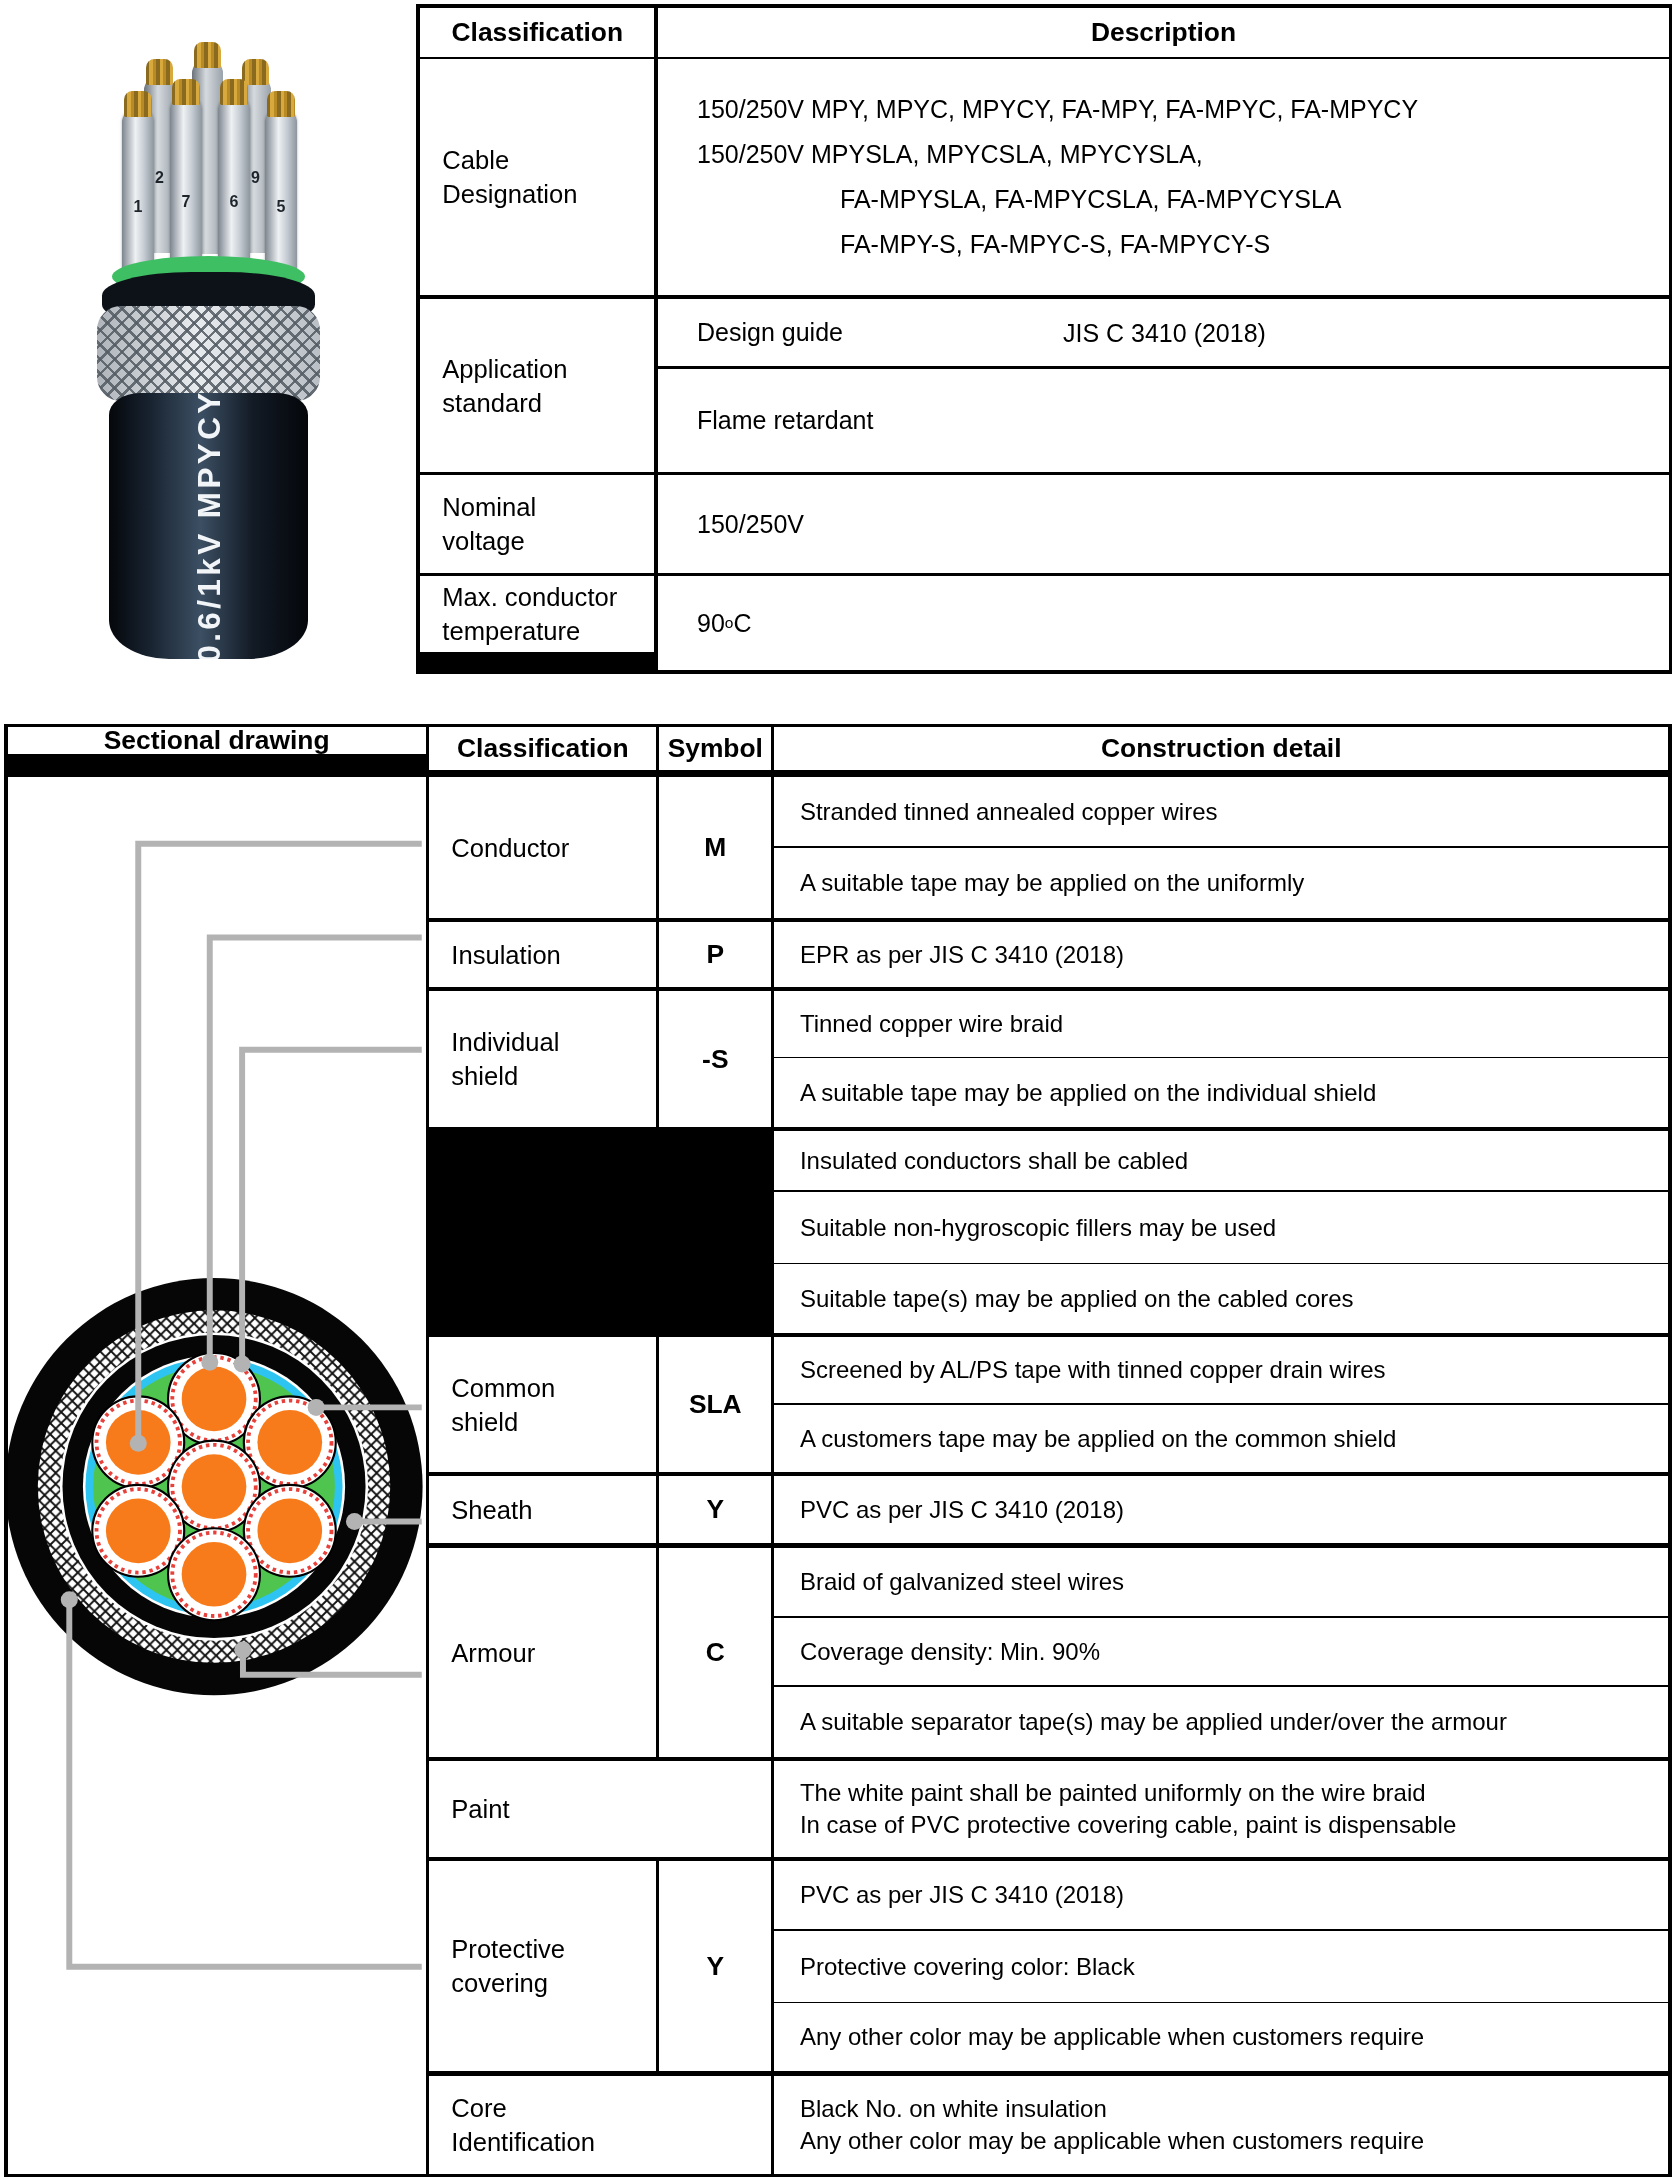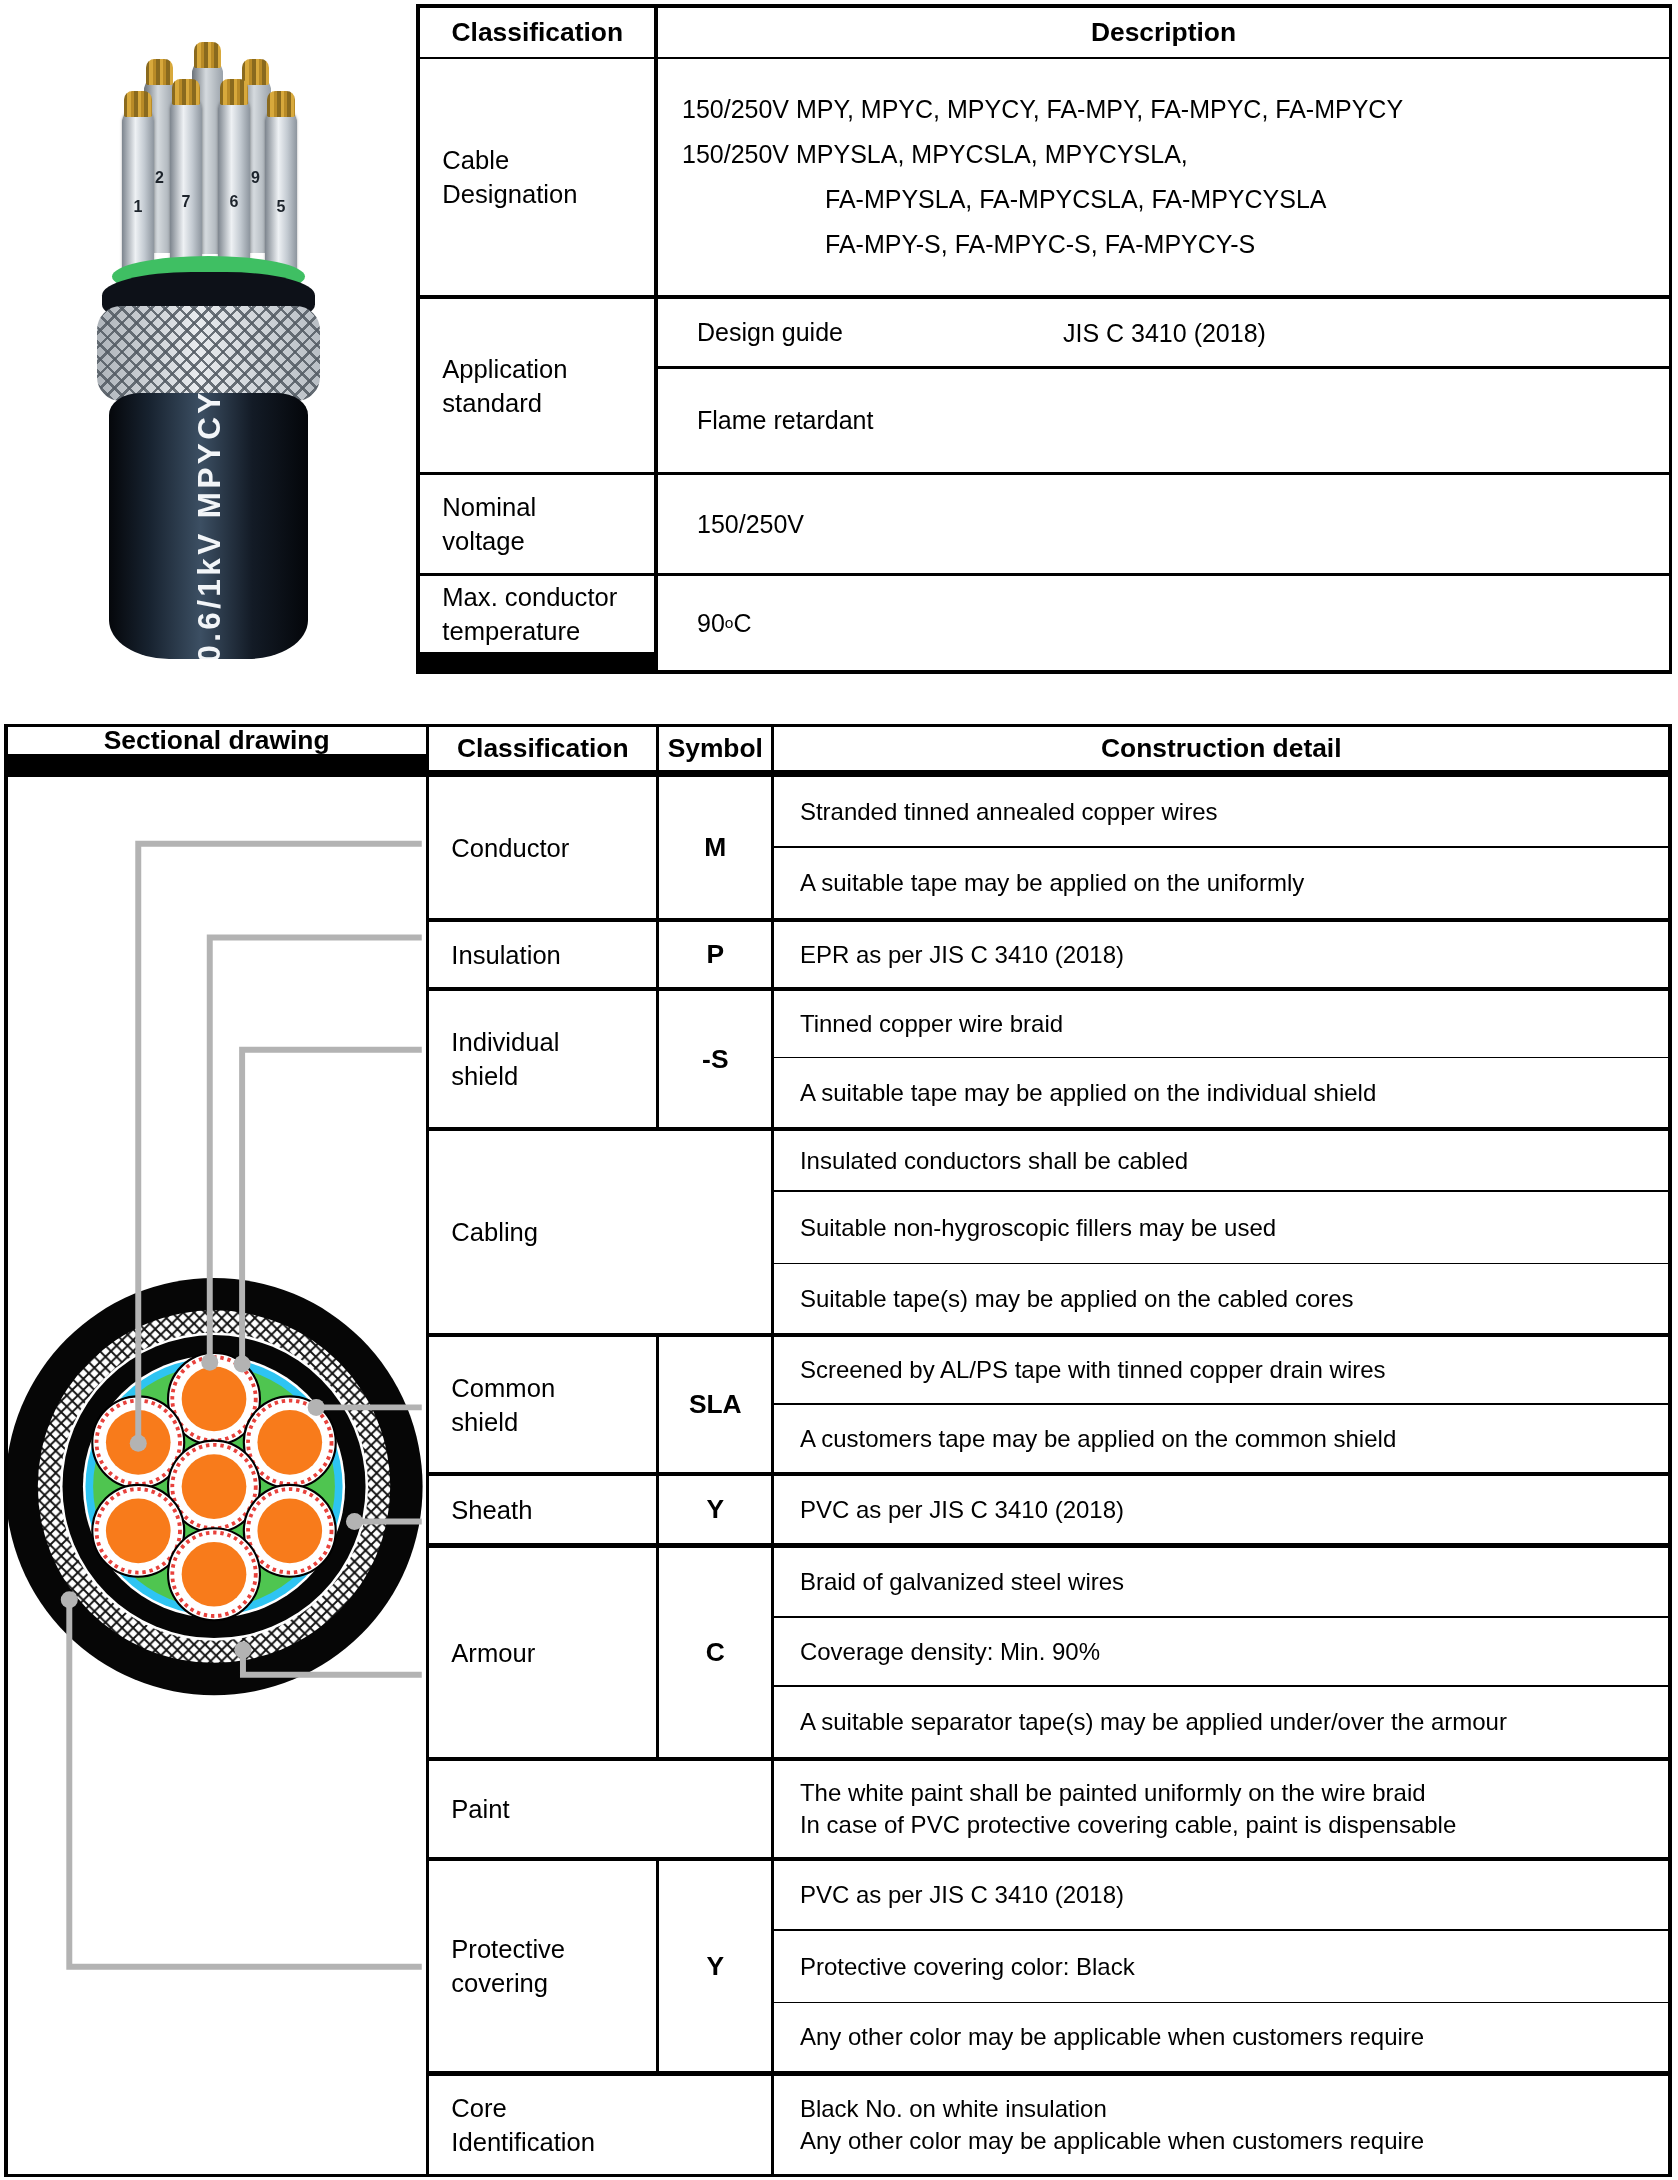--- a/index.html
+++ b/index.html
@@ -4,21 +4,21 @@
 <style>
   html,body{margin:0;padding:0;background:#fff;}
   #page{position:relative;width:1678px;height:2181px;background:#fff;overflow:hidden;
         font-family:"Liberation Sans","DejaVu Sans",sans-serif;color:#000;}
   .tbl{position:absolute;background:#000;}
   .cell{position:absolute;background:#fff;display:flex;align-items:center;box-sizing:border-box;}
   .hdr{justify-content:center;font-weight:bold;font-size:26.4px;}
   .lbl{padding-left:22px;font-size:25.6px;line-height:34px;white-space:pre-line;}
   .det{padding-left:25.6px;font-size:24px;line-height:32px;white-space:pre-line;}
   .sym{justify-content:center;font-weight:bold;font-size:26.4px;}
-  .desig{flex-direction:column;justify-content:center;align-items:stretch;padding-left:24px;font-size:25px;}
+  .desig{flex-direction:column;justify-content:center;align-items:stretch;padding-left:39px;font-size:25px;}
   .desig .des-line{height:45px;line-height:45px;white-space:pre;}
   .desig .indent{padding-left:143px;}
   .asrow{font-size:25px;}
   .asrow .as-label{width:366px;padding-left:39px;flex:0 0 auto;}
   .asrow .as-value{white-space:pre-line;line-height:34px;}
   .plainval{padding-left:39px;font-size:25px;}
   sup{font-size:0.62em;vertical-align:super;}
   
   #photo{position:absolute;left:78px;top:49px;width:261px;height:612px;}
   .wire{position:absolute;border-radius:12px 12px 5.1px 5.1px;}
@@ -211,21 +211,20 @@
     <div class="cell lbl" style="left:425px;top:198px;width:227px;height:65px;">Insulation</div>
     <div class="cell sym" style="left:655px;top:198px;width:112px;height:65px;">P</div>
     <div class="cell det" style="left:770px;top:198px;width:894px;height:65px;">EPR as per JIS C 3410 (2018)</div>
 
     <div class="cell lbl" style="left:425px;top:267px;width:227px;height:136px;">Individual
 shield</div>
     <div class="cell sym" style="left:655px;top:267px;width:112px;height:136px;">-S</div>
     <div class="cell det" style="left:770px;top:267px;width:894px;height:66px;">Tinned copper wire braid</div>
     <div class="cell det" style="left:770px;top:334px;width:894px;height:69px;">A suitable tape may be applied on the individual shield</div>
 
-    <div class="cell lbl" style="left:425px;top:407px;width:342px;height:202px;">Cabling</div>
     <div class="cell det" style="left:770px;top:407px;width:894px;height:59px;">Insulated conductors shall be cabled</div>
     <div class="cell det" style="left:770px;top:468px;width:894px;height:71px;">Suitable non-hygroscopic fillers may be used</div>
     <div class="cell det" style="left:770px;top:540px;width:894px;height:69px;">Suitable tape(s) may be applied on the cabled cores</div>
 
     <div class="cell lbl" style="left:425px;top:613px;width:227px;height:135px;">Common
 shield</div>
     <div class="cell sym" style="left:655px;top:613px;width:112px;height:135px;">SLA</div>
     <div class="cell det" style="left:770px;top:613px;width:894px;height:66px;">Screened by AL/PS tape with tinned copper drain wires</div>
     <div class="cell det" style="left:770px;top:681px;width:894px;height:67px;">A customers tape may be applied on the common shield</div>
 

